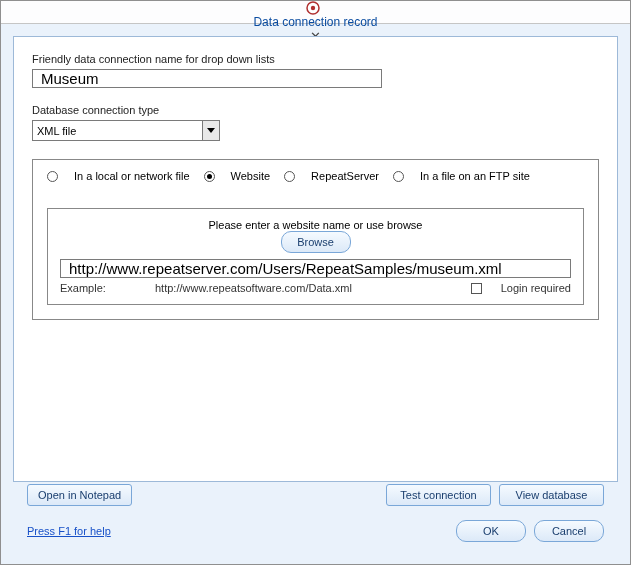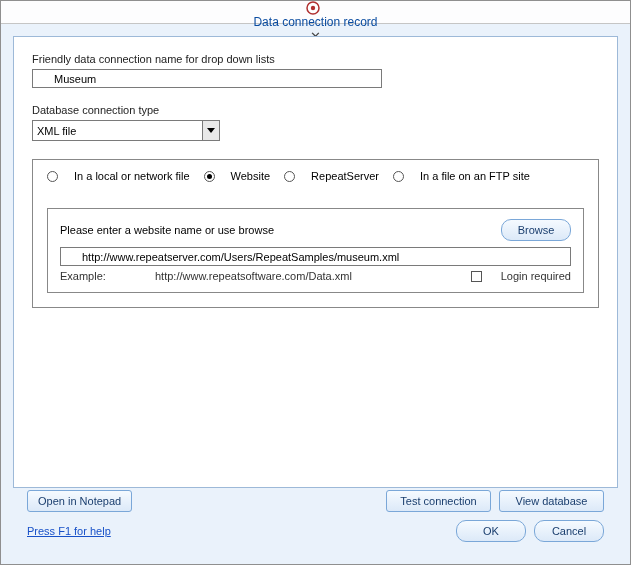--- a/index.html
+++ b/index.html
@@ -63,22 +63,22 @@
   }
   .field-label {
     color: #222;
     margin-bottom: 4px;
     font-size: 11px;
   }
   .text-input {
     border: 1px solid #7a7a7a;
     background: #fff;
     font-family: inherit;
-    font-size: 11px;
-    padding: 2px 21px;
+    font-size: 15px;
+    padding: 2px 8px;
     height: 19px;
   }
   .friendly-name { width: 350px; margin-bottom: 16px; }
   .combo {
     width: 188px;
     height: 21px;
     display: flex;
     margin-bottom: 18px;
     border: 1px solid #7a7a7a;
     background: #fff;
@@ -138,20 +138,21 @@
     border-radius: 50%;
     background: #000;
   }
   .inner-group {
     border: 1px solid #888;
     padding: 10px 12px 10px 12px;
   }
   .row {
     display: flex;
     align-items: center;
+    flex-direction: column;
   }
   .prompt-row {
     justify-content: space-between;
     margin-bottom: 6px;
   }
   .btn {
     border: 1px solid #7aa7d8;
     border-radius: 3px;
     background: linear-gradient(#f5faff, #dce9f8);
     color: #1a3e6e;
@@ -189,21 +190,21 @@
     height: 11px;
     border: 1px solid #555;
     background: #fff;
   }
   .footer {
     padding: 2px 14px 10px 14px;
   }
   .footer-row1 {
     display: flex;
     align-items: center;
-    margin-bottom: 8px;
+    margin-bottom: 14px;
   }
   .footer-row1 .spacer { flex: 1; }
   .footer-row2 {
     display: flex;
     align-items: center;
   }
   .footer-row2 .spacer { flex: 1; }
   .help-link {
     color: #1851c8;
     text-decoration: underline;

